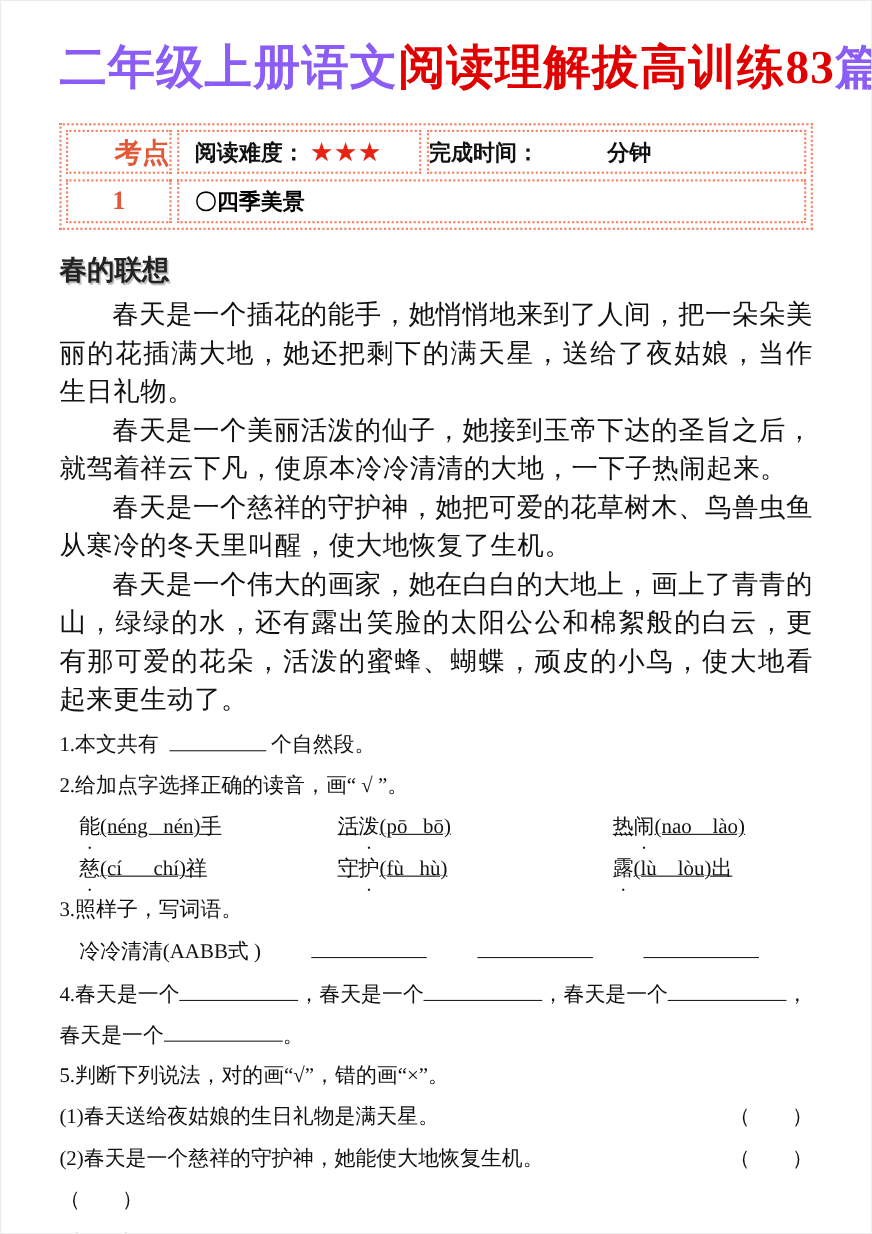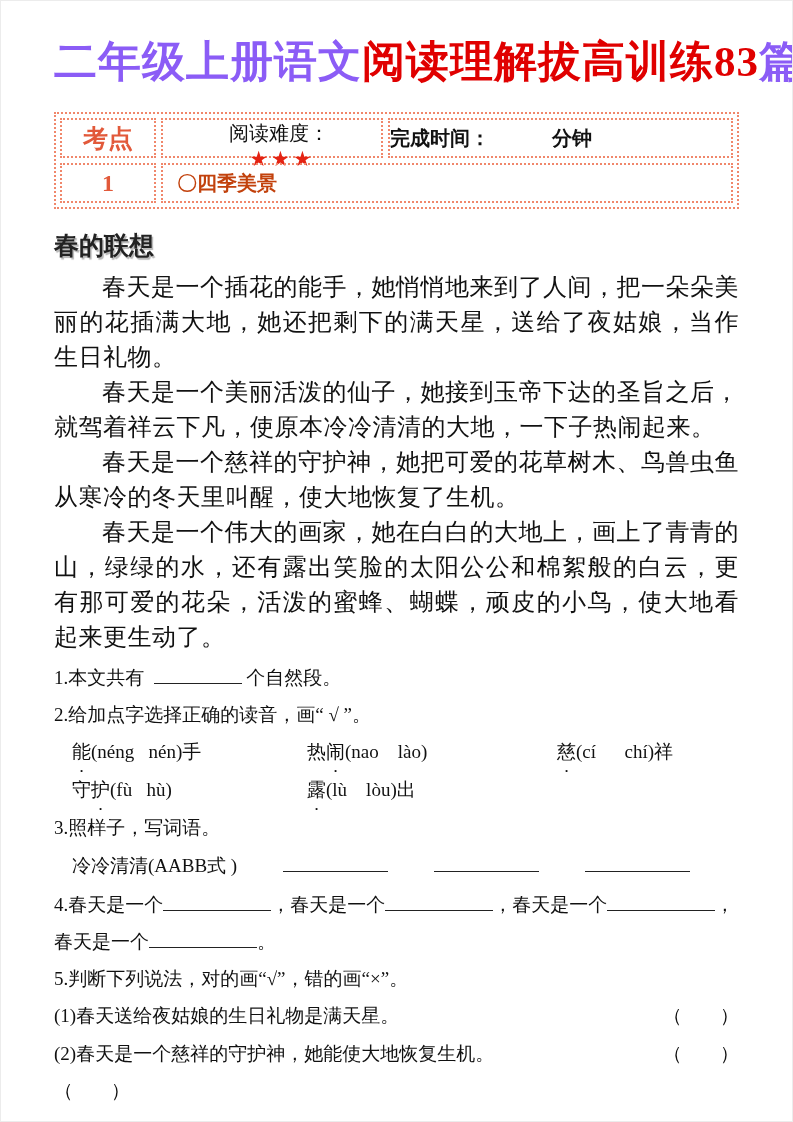--- a/index.html
+++ b/index.html
@@ -26,27 +26,27 @@
     display:grid;
     grid-template-columns:96px 222px 1fr;
     grid-auto-rows:40px;
     gap:5px;
   }
   .cell{
     border:2px dotted #f0876b;
     display:flex;align-items:center;
     font-size:20px;
   }
-  .cell-kaodian{justify-content:center;color:#e2593a;font-weight:800;font-size:25px;}
+  .cell-kaodian{justify-content:flex-end;color:#e2593a;font-weight:800;font-size:25px;}
   .cell-number{justify-content:center;color:#e2593a;font-size:24px;font-weight:700;}
-  .cell-difficulty{padding-left:14px;font-weight:400;flex-direction:column;}
+  .cell-difficulty{padding-left:14px;font-weight:700;}
   .cell-difficulty .stars{color:#e42313;font-size:21px;letter-spacing:3px;margin-left:6px;}
   .cell-time{justify-content:flex-start;padding-right:8px;font-weight:700;}
   .cell-time .time-unit{margin-left:62px;}
-  .cell-topic{grid-column:2 / 4;color:#c2410c;padding-left:14px;font-weight:600;}
+  .cell-topic{grid-column:2 / 4;color:#000000;padding-left:14px;font-weight:600;}
   
   .article-title{
     margin-top:20px;
     font-size:25px;font-weight:800;color:#222;
     text-shadow:1.5px 1.5px 1px #b5b5b5;
   }
   .article{margin-top:8px;}
   .article p{
     margin:0;font-size:24px;line-height:35px;
     text-indent:2em;text-align:justify;letter-spacing:0.5px;
@@ -58,20 +58,21 @@
     display:inline-block;height:0.95em;
     border-bottom:1.6px solid #222;vertical-align:baseline;
   }
   .blank-q1{width:88px;margin:0 4px 0 10px;}
   .blank-q3{width:105px;margin-left:46px;}
   .blank-q3:first-of-type{margin-left:38px;}
   .blank-q4{width:108px;}
   .pinyin-grid{
     display:grid;grid-template-columns:235px 250px 1fr;
     padding-left:18px;
+    text-decoration:underline;
   }
   .py-item{white-space:pre;line-height:38px;font-size:19px;}
   .dotchar{position:relative;display:inline-block;}
   .dotchar::after{
     content:"•";position:absolute;left:0;right:0;bottom:-0.52em;
     text-align:center;font-size:9px;line-height:1;color:#111;
   }
   .q3-example{padding-left:18px;line-height:40px;}
   .judge-row{display:flex;justify-content:space-between;line-height:37.5px;}
   .judge-parens{white-space:pre;}
@@ -115,20 +116,21 @@
 <div class="questions">
 
   <div class="q-line">
     <span>1.本文共有</span><span class="blank blank-q1"></span><span>个自然段。</span>
   </div>
 
   <div class="q-line">2.给加点字选择正确的读音，画“ √ ”。</div>
 
   <div class="pinyin-grid">
     <div class="py-item"><span></span><span class="dotchar">能</span><span>(néng   nén)手</span></div>
+    <div class="py-item"><span>活</span><span class="dotchar">泼</span><span>(pō   bō)</span></div>
     <div class="py-item"><span>热</span><span class="dotchar">闹</span><span>(nao    lào)</span></div>
     <div class="py-item"><span></span><span class="dotchar">慈</span><span>(cí      chí)祥</span></div>
     <div class="py-item"><span>守</span><span class="dotchar">护</span><span>(fù   hù)</span></div>
     <div class="py-item"><span></span><span class="dotchar">露</span><span>(lù    lòu)出</span></div>
   </div>
 
   <div class="q-line">3.照样子，写词语。</div>
   <div class="q-line q3-example">
     <span>冷冷清清(AABB式 )</span><span class="blank blank-q3"></span><span class="blank blank-q3"></span><span class="blank blank-q3"></span>
   </div>

